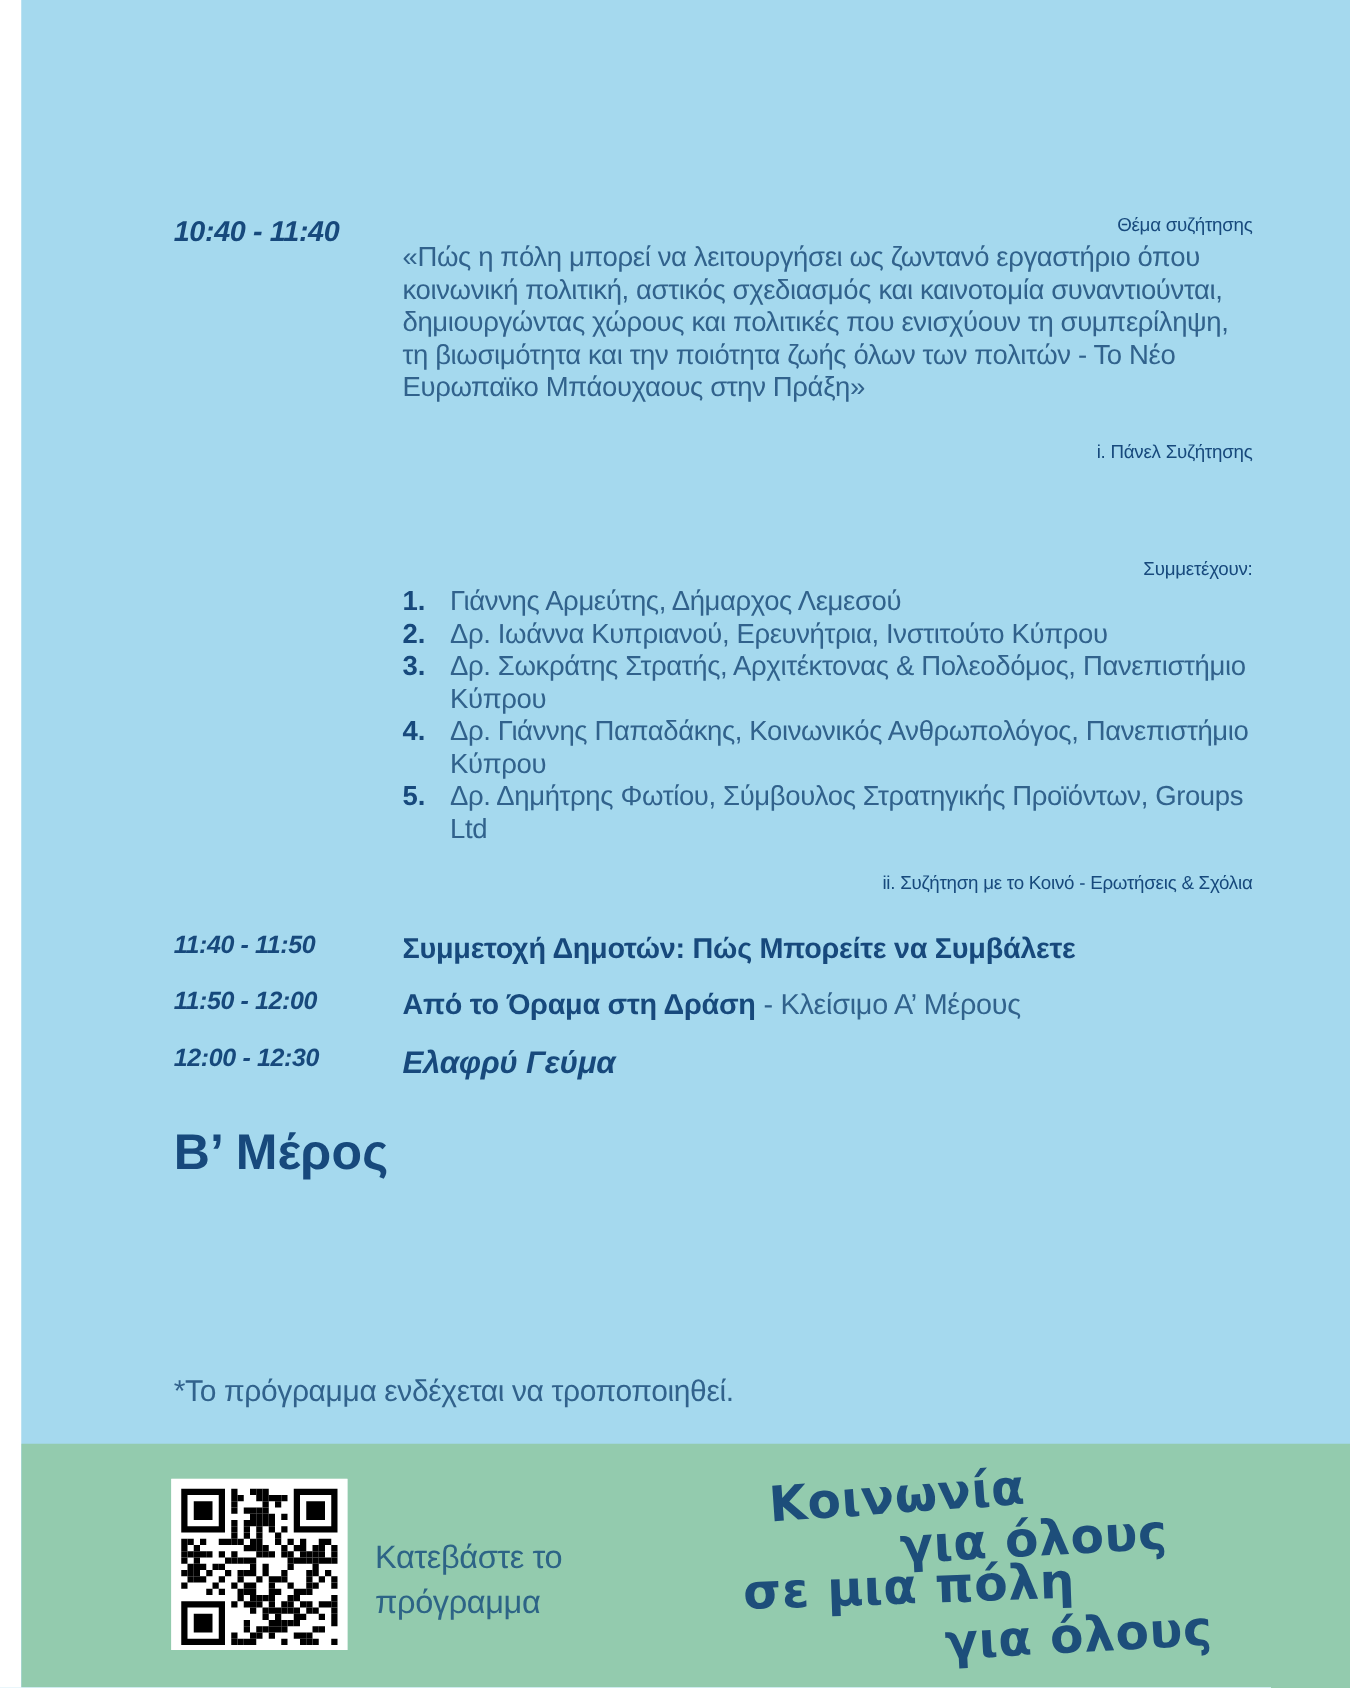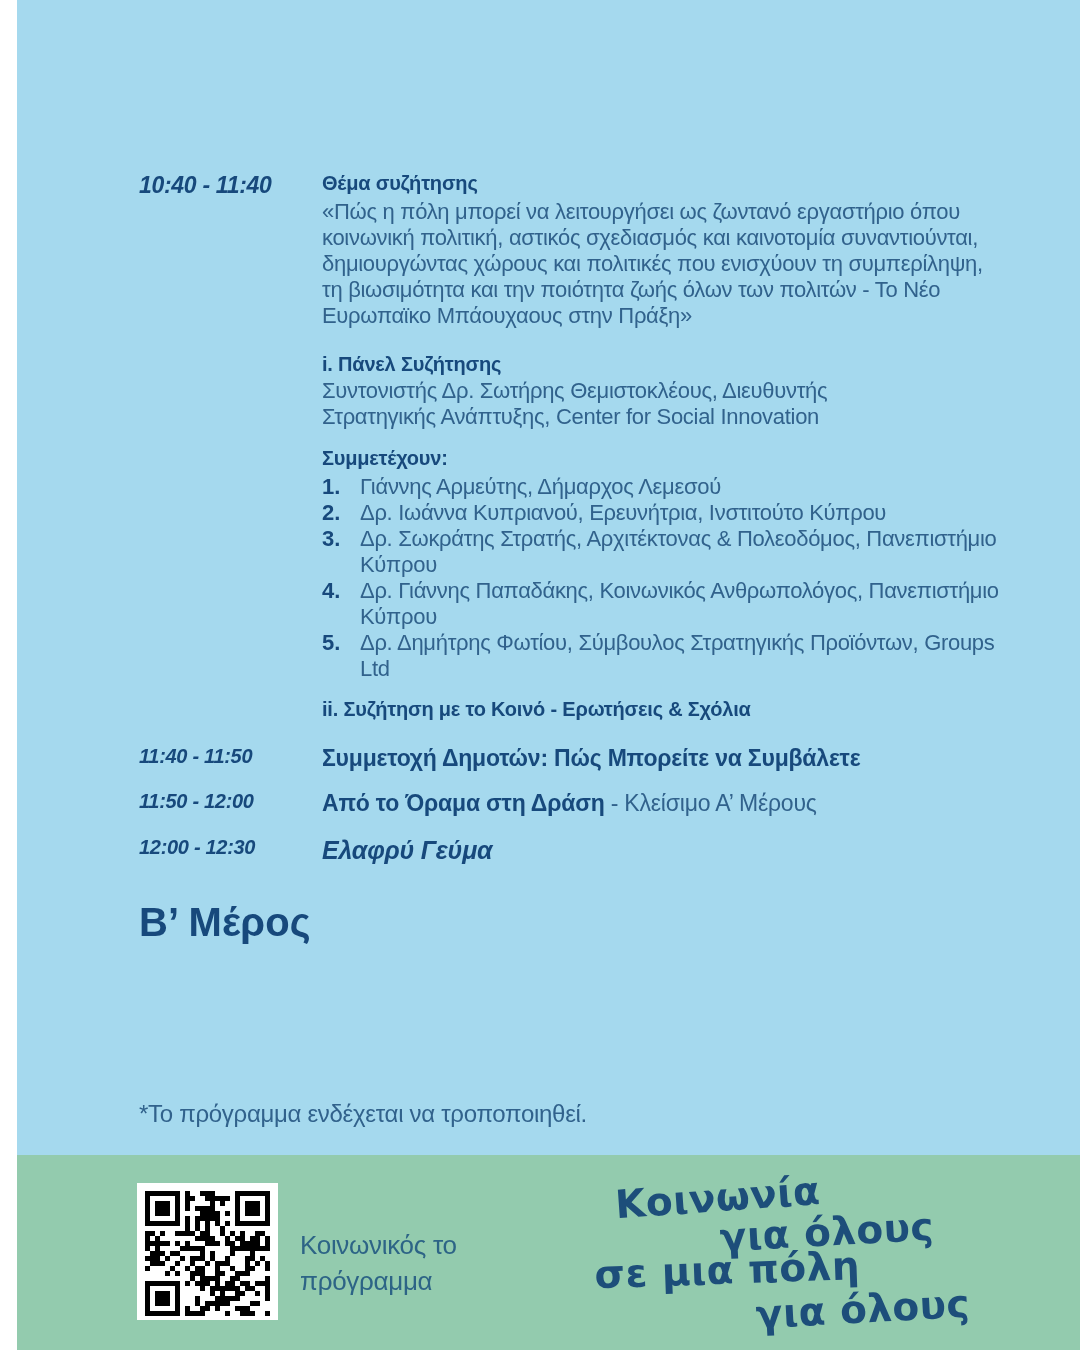--- a/index.html
+++ b/index.html
@@ -14,22 +14,22 @@
     color:var(--body,#31628c);
     margin-left:17px;
   }
   .time{
     position:absolute; left:122px; width:175px;
     font-size:23px; font-weight:700; font-style:italic;
     color:var(--heading,#17497c); letter-spacing:-0.3px;
   }
   .content{ position:absolute; left:305px; width:680px; }
   .h{
-    font-size:20px; font-weight:700;
-    color:var(--heading,#17497c); letter-spacing:-0.2px;
+    font-size:15px; font-weight:400;
+    color:var(--heading,#17497c); letter-spacing:-0.2px;text-align:right;
   }
   .body-text{
     font-size:22px; line-height:26px; font-weight:400;
     color:var(--body,#31628c); letter-spacing:-0.3px;
   }
   .mt4{ margin-top:4px; }
 
   .participants{ margin-top:4px; }
   .p-item{ display:flex; align-items:flex-start; }
   .p-num{
@@ -92,21 +92,20 @@
 <div class="poster">
 
   <div class="time" style="top:172px">10:40 - 11:40</div>
   <div class="content" style="top:172px">
     <div class="h">Θέμα συζήτησης</div>
     <div class="body-text mt4">«Πώς η πόλη μπορεί να λειτουργήσει ως ζωντανό εργαστήριο όπου κοινωνική πολιτική, αστικός σχεδιασμός και καινοτομία συναντιούνται, δημιουργώντας χώρους και πολιτικές που ενισχύουν τη συμπερίληψη, τη βιωσιμότητα και την ποιότητα ζωής όλων των πολιτών - Το Νέο Ευρωπαϊκο Μπάουχαους στην Πράξη»</div>
   </div>
 
   <div class="content" style="top:353px">
     <div class="h">i. Πάνελ Συζήτησης</div>
-    <div class="body-text" style="margin-top:2px; width:600px">Συντονιστής Δρ. Σωτήρης Θεμιστοκλέους, Διευθυντής Στρατηγικής Ανάπτυξης, Center for Social Innovation</div>
   </div>
 
   <div class="content" style="top:447px">
     <div class="h">Συμμετέχουν:</div>
     <div class="participants">
       <div class="p-item">
         <span class="p-num">1.</span>
         <span class="p-name">Γιάννης Αρμεύτης, Δήμαρχος Λεμεσού</span>
       </div>
       <div class="p-item">
@@ -382,21 +381,21 @@
           <rect x="8" y="8" width="35" height="35" fill="#000000"></rect>
           <rect x="13" y="13" width="25" height="25" fill="#ffffff"></rect>
           <rect x="18" y="18" width="15" height="15" fill="#000000"></rect>
           <rect x="98" y="8" width="35" height="35" fill="#000000"></rect>
           <rect x="103" y="13" width="25" height="25" fill="#ffffff"></rect>
           <rect x="108" y="18" width="15" height="15" fill="#000000"></rect>
           <rect x="8" y="98" width="35" height="35" fill="#000000"></rect>
           <rect x="13" y="103" width="25" height="25" fill="#ffffff"></rect>
           <rect x="18" y="108" width="15" height="15" fill="#000000"></rect>
         </svg></div>
-    <div class="qr-label">Κοινωνικός το πρόγραμμα</div>
+    <div class="qr-label">Κατεβάστε το πρόγραμμα</div>
     <div class="logo">
       <div class="logo-line l1">Κοινωνία</div>
       <div class="logo-line l2">για όλους</div>
       <div class="logo-line l3">σε μια πόλη</div>
       <div class="logo-line l4">για όλους</div>
     </div>
   </div>
 
 </div>
 

